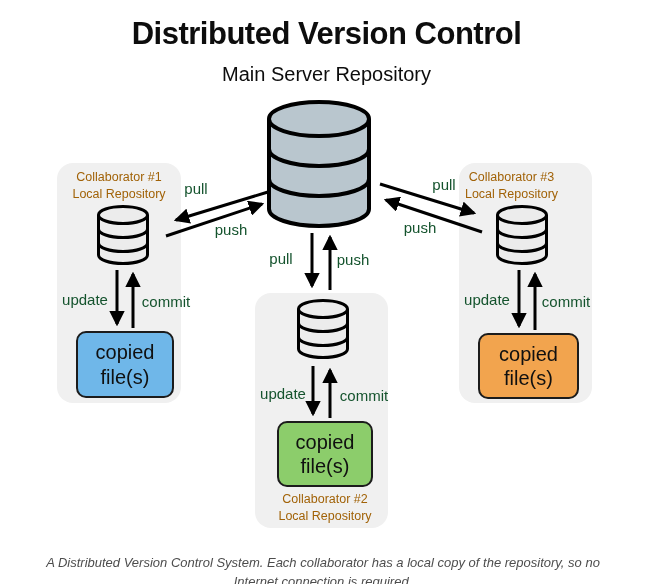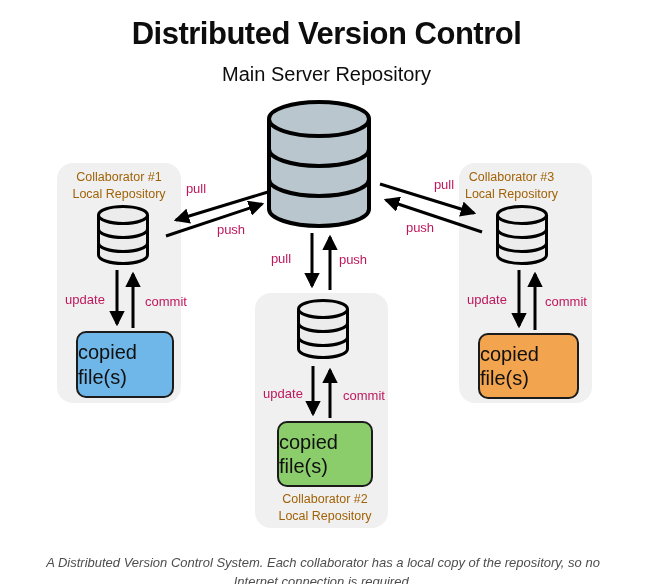--- a/index.html
+++ b/index.html
@@ -24,30 +24,30 @@
   .panel-left  { left:57px;  top:163px; width:124px; height:240px; }
   .panel-right { left:459px; top:163px; width:133px; height:240px; }
   .panel-center{ left:255px; top:293px; width:133px; height:235px; }
   .collab-title {
     position:absolute; left:0; width:100%; text-align:center;
     font-size:12.5px; line-height:1.35; color:#a16207; z-index:2;
   }
   .cyl { position:absolute; z-index:2; }
   .copied-box {
     position:absolute; z-index:2; border:2px solid #1c1c1c; border-radius:10px;
-    display:flex; flex-direction:column; align-items:flex-start; justify-content:center;
+    display:flex; flex-direction:column; align-items:center; justify-content:center;
     font-size:20px; line-height:1.22; color:#101010; text-align:center;
   }
   .box-blue   { left:76px;  top:331px; width:94px; height:63px; background:#6fb7e9; }
   .box-green  { left:277px; top:421px; width:92px; height:62px; background:#8ccd6b; }
   .box-orange { left:478px; top:333px; width:97px; height:62px; background:#f2a44e; }
   .arrows { position:absolute; left:0; top:0; width:646px; height:584px; z-index:3; pointer-events:none; }
   .arrows line { stroke:#000; stroke-width:3; }
   .lbl {
-    position:absolute; z-index:4; font-size:13px; color:#be185d;
+    position:absolute; z-index:4; font-size:15px; color:#14532d;
     transform:translate(-50%,-50%); white-space:nowrap;
   }
   .footer {
     position:absolute; top:546px; left:23px; width:600px; z-index:2;
     text-align:center; font-style:italic; font-size:13px; line-height:1.45;
     color:#4d4d4d;
     margin-top:8px;
   }
 </style>
 </head>

